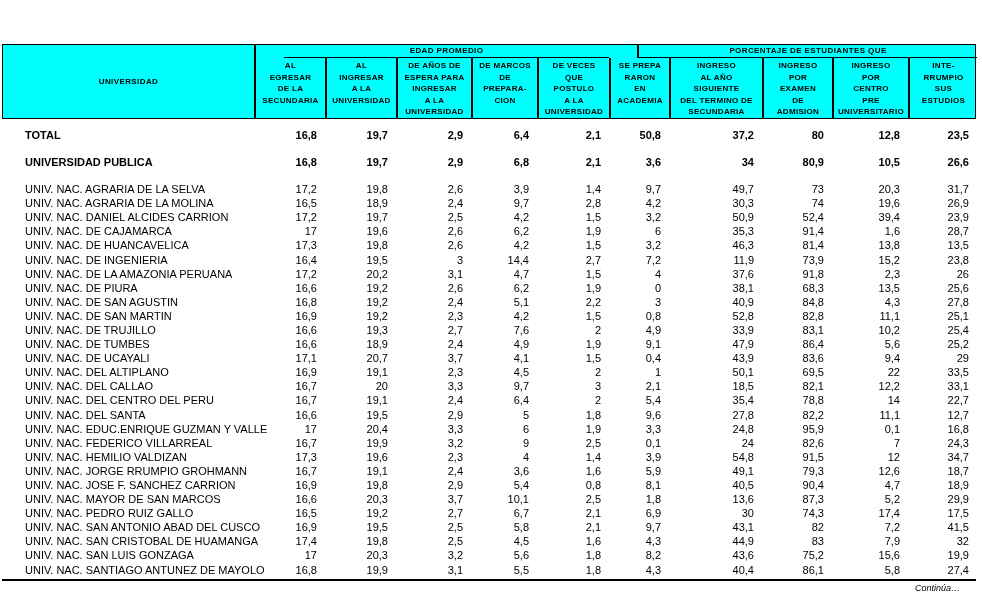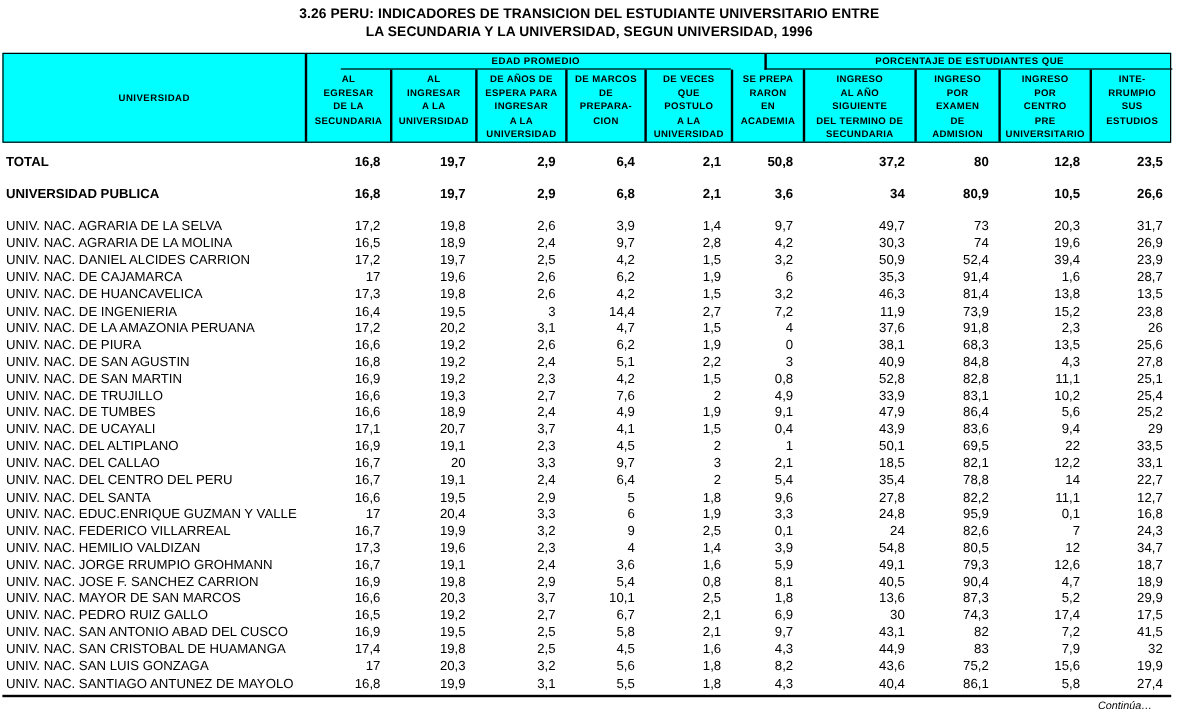--- a/index.html
+++ b/index.html
@@ -39,36 +39,32 @@
   .h-sub {
     grid-row:2;
     text-align:center; font-size:8px; font-weight:bold; letter-spacing:0.3px;
     white-space:pre-line; line-height:11.5px; padding-top:2px;
     border-left:2px solid #000;
   }
   .h-sub.first { border-left:none; }
 
   .tbody { padding-top:9px; }
   .row { height:14.1px; align-items:center; font-size:11px; }
-  .row .name { padding-left:3px; white-space:nowrap; overflow:visible; }
+  .row .name { padding-left:3px; white-space:nowrap; overflow:visible;margin-left:20px; }
   .row .val { text-align:right; padding-right:7px; white-space:nowrap; }
   .row.bold { font-weight:bold; height:14.5px; margin-bottom:12.5px; }
 
   .table-bottom-line { border-top:2px solid #000; margin-top:2px; }
   .continua { text-align:right; font-style:italic; font-size:9px; padding:2px 16px 0 0; }
 </style>
 </head>
 <body>
 
 <div class="page">
 
-  <div class="title-block">
-    <div>3.26  PERU:  INDICADORES DE TRANSICION DEL ESTUDIANTE UNIVERSITARIO ENTRE</div>
-    <div>LA SECUNDARIA Y LA UNIVERSIDAD, SEGUN UNIVERSIDAD, 1996</div>
-  </div>
 
   <div class="table-wrap">
 
     <div class="thead grid-cols">
       <div class="h-univ">UNIVERSIDAD</div>
       <div class="h-group h-group-1">EDAD PROMEDIO</div>
       <div class="h-group h-group-2">PORCENTAJE DE ESTUDIANTES QUE</div>
 
     <div class="h-sub first" style="grid-column: 2;">AL
 EGRESAR
@@ -394,21 +390,21 @@
         </div>
         <div class="row grid-cols">
           <div class="name">UNIV. NAC. HEMILIO VALDIZAN</div>
           <div class="val">17,3</div>
           <div class="val">19,6</div>
           <div class="val">2,3</div>
           <div class="val">4</div>
           <div class="val">1,4</div>
           <div class="val">3,9</div>
           <div class="val">54,8</div>
-          <div class="val">80,5</div>
+          <div class="val">91,5</div>
           <div class="val">12</div>
           <div class="val">34,7</div>
         </div>
         <div class="row grid-cols">
           <div class="name">UNIV. NAC. JORGE RRUMPIO GROHMANN</div>
           <div class="val">16,7</div>
           <div class="val">19,1</div>
           <div class="val">2,4</div>
           <div class="val">3,6</div>
           <div class="val">1,6</div>

